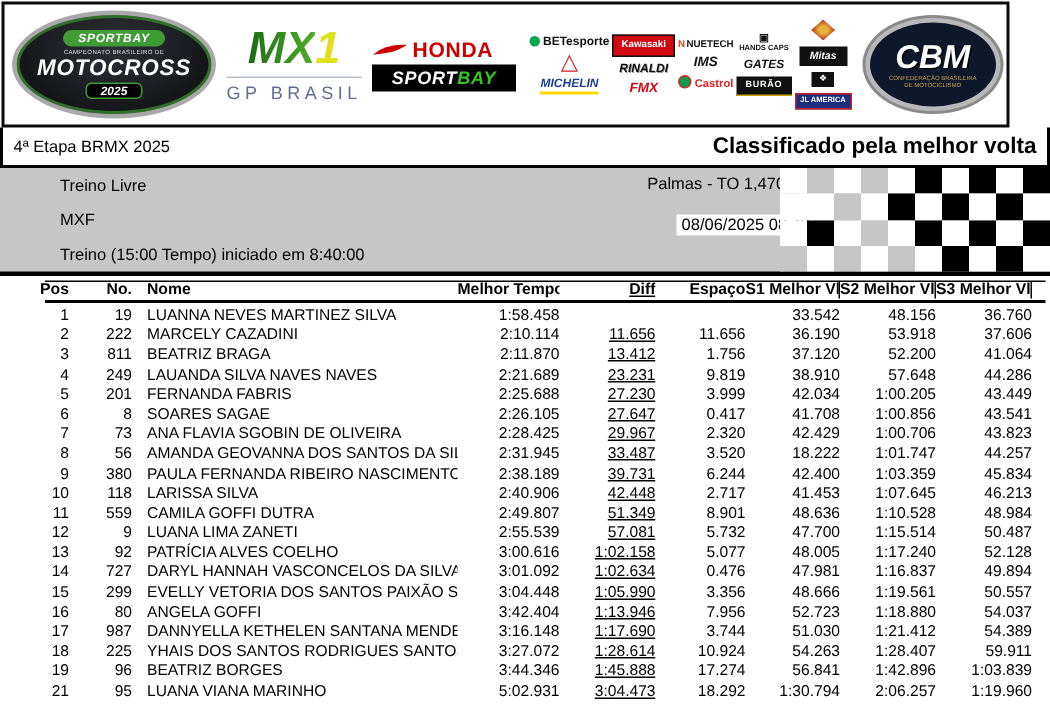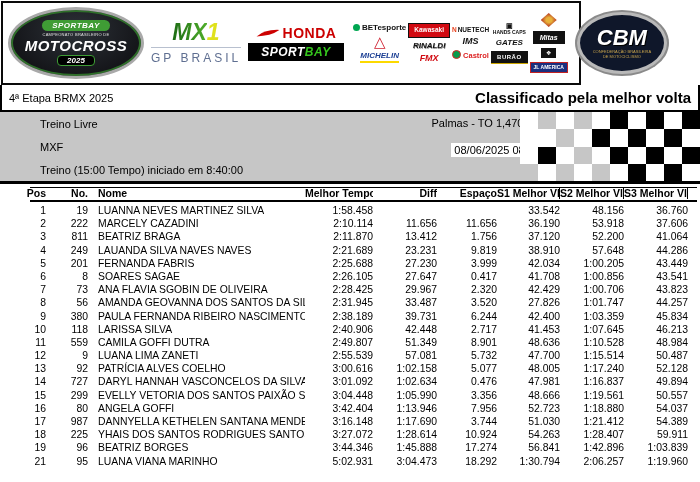--- a/index.html
+++ b/index.html
@@ -4,43 +4,43 @@
 <style>
   html,body{margin:0;padding:0;}
   body{
     width:700px;height:482px;background:#fff;position:relative;overflow:hidden;
     font-family:"Liberation Sans", sans-serif;color:#000;
   }
   *{box-sizing:border-box;}
 
   
   .logo-bar{
-    position:absolute;left:1px;top:1px;width:580px;height:84px;
+    position:absolute;left:1px;top:1px;width:672px;height:84px;
     border:2px solid #0a0a0a;background:#fff;
     display:flex;align-items:center;gap:7px;padding:2px 5px;
   }
   .oval{
     width:136px;height:72px;border-radius:50%;flex:0 0 auto;
     background:radial-gradient(ellipse at 50% 30%, #2c3137 0%, #15161a 70%);
     border:3px solid #a9a9a9;box-shadow:inset 0 0 0 2px #2f6f2a;
     display:flex;flex-direction:column;align-items:center;justify-content:center;overflow:hidden;
   }
   .ol1{font-style:italic;font-weight:900;font-size:8px;color:#fff;background:#3f9c35;padding:1px 10px;border-radius:6px;letter-spacing:0.5px;}
   .ol2{font-size:4px;color:#e0e0e0;margin:1px 0;letter-spacing:0.3px;}
   .ol3{font-style:italic;font-weight:900;font-size:15px;color:#fff;letter-spacing:0.5px;line-height:1;}
   .ol4{font-size:8px;font-weight:900;font-style:italic;color:#fff;background:#000;padding:0 9px;margin-top:2px;border-radius:4px;border:1px solid #3f9c35;}
 
   .mx1{width:90px;flex:0 0 auto;text-align:center;}
-  .mx1-t{font-style:italic;font-weight:900;font-size:23px;line-height:1;}
+  .mx1-t{font-style:italic;font-weight:900;font-size:30px;line-height:1;}
   .mx1-t .mx{color:#2f8f1f;background:linear-gradient(90deg,#1c6b14,#4fae2a);-webkit-background-clip:text;background-clip:text;-webkit-text-fill-color:transparent;}
   .mx1-t .one{color:#dfe11c;}
   .mx1-s{font-size:12px;letter-spacing:3px;color:#5f6f91;border-top:1px solid #b8c0cf;margin-top:3px;padding-top:3px;white-space:nowrap;}
 
   .fact-col{width:96px;flex:0 0 auto;display:flex;flex-direction:column;gap:2px;align-items:stretch;}
-  .honda{color:#cc0000;font-weight:900;font-size:14px;letter-spacing:0.5px;display:flex;align-items:center;justify-content:center;gap:3px;}
+  .honda{color:#cc0000;font-weight:900;font-size:14px;letter-spacing:0.5px;display:flex;align-items:center;justify-content:flex-start;gap:3px;}
   .sportbay{background:#000;color:#fff;font-style:italic;font-weight:900;font-size:12px;text-align:center;padding:2px 0;letter-spacing:0.5px;}
   .sportbay .bay{color:#35c61d;}
   .yamaha{background:#2b3990;color:#fff;text-align:center;padding:2px 0 1px 0;}
   .y-top{display:flex;align-items:center;justify-content:center;gap:3px;font-style:italic;font-weight:900;font-size:12px;}
   .y-sub{font-size:4px;letter-spacing:3px;color:#cdd3ee;}
 
   .sponsor-grid{flex:1 1 auto;display:flex;justify-content:space-between;align-items:stretch;padding:0 2px;gap:2px;}
   .sp-col{display:flex;flex-direction:column;align-items:center;justify-content:center;gap:4px;}
   .chip{white-space:nowrap;line-height:1;}
   .bet{font-size:8px;font-weight:bold;color:#111;}
@@ -98,21 +98,21 @@
   .rule-a{top:187px;height:1px;}
   .rule-b{top:200px;height:2px;}
   .thead{position:absolute;top:188px;left:0;width:700px;display:flex;font-size:10.5px;font-weight:bold;height:11px;line-height:11px;}
   .rows{position:absolute;top:204px;left:0;width:700px;}
   .trow{display:flex;height:13.2px;line-height:13.2px;font-size:10.4px;}
   .cell{white-space:nowrap;overflow:hidden;}
   .c0{width:46px;text-align:right;}
   .c1{width:42px;text-align:right;}
   .c2{width:217px;text-align:left;padding-left:10px;}
   .c3{width:68px;text-align:right;}
-  .c4{width:64px;text-align:right;}
+  .c4{width:64px;text-align:right;text-decoration:underline;}
   .c5{width:60px;text-align:right;}
   .c6{width:63px;text-align:right;}
   .c7{width:64px;text-align:right;}
   .c8{width:64px;text-align:right;}
   .thead .c6,.thead .c7,.thead .c8{border-right:1px solid #000;}
 </style>
 </head>
 <body>
 
 <div>
@@ -324,21 +324,21 @@
           <div class="cell c7">1:00.706</div>
           <div class="cell c8">43.823</div>
         </div>
         <div class="trow">
           <div class="cell c0">8</div>
           <div class="cell c1">56</div>
           <div class="cell c2">AMANDA GEOVANNA DOS SANTOS DA SILVA</div>
           <div class="cell c3">2:31.945</div>
           <div class="cell c4">33.487</div>
           <div class="cell c5">3.520</div>
-          <div class="cell c6">27.826</div>
+          <div class="cell c6">18.222</div>
           <div class="cell c7">1:01.747</div>
           <div class="cell c8">44.257</div>
         </div>
         <div class="trow">
           <div class="cell c0">9</div>
           <div class="cell c1">380</div>
           <div class="cell c2">PAULA FERNANDA RIBEIRO NASCIMENTO</div>
           <div class="cell c3">2:38.189</div>
           <div class="cell c4">39.731</div>
           <div class="cell c5">6.244</div>

